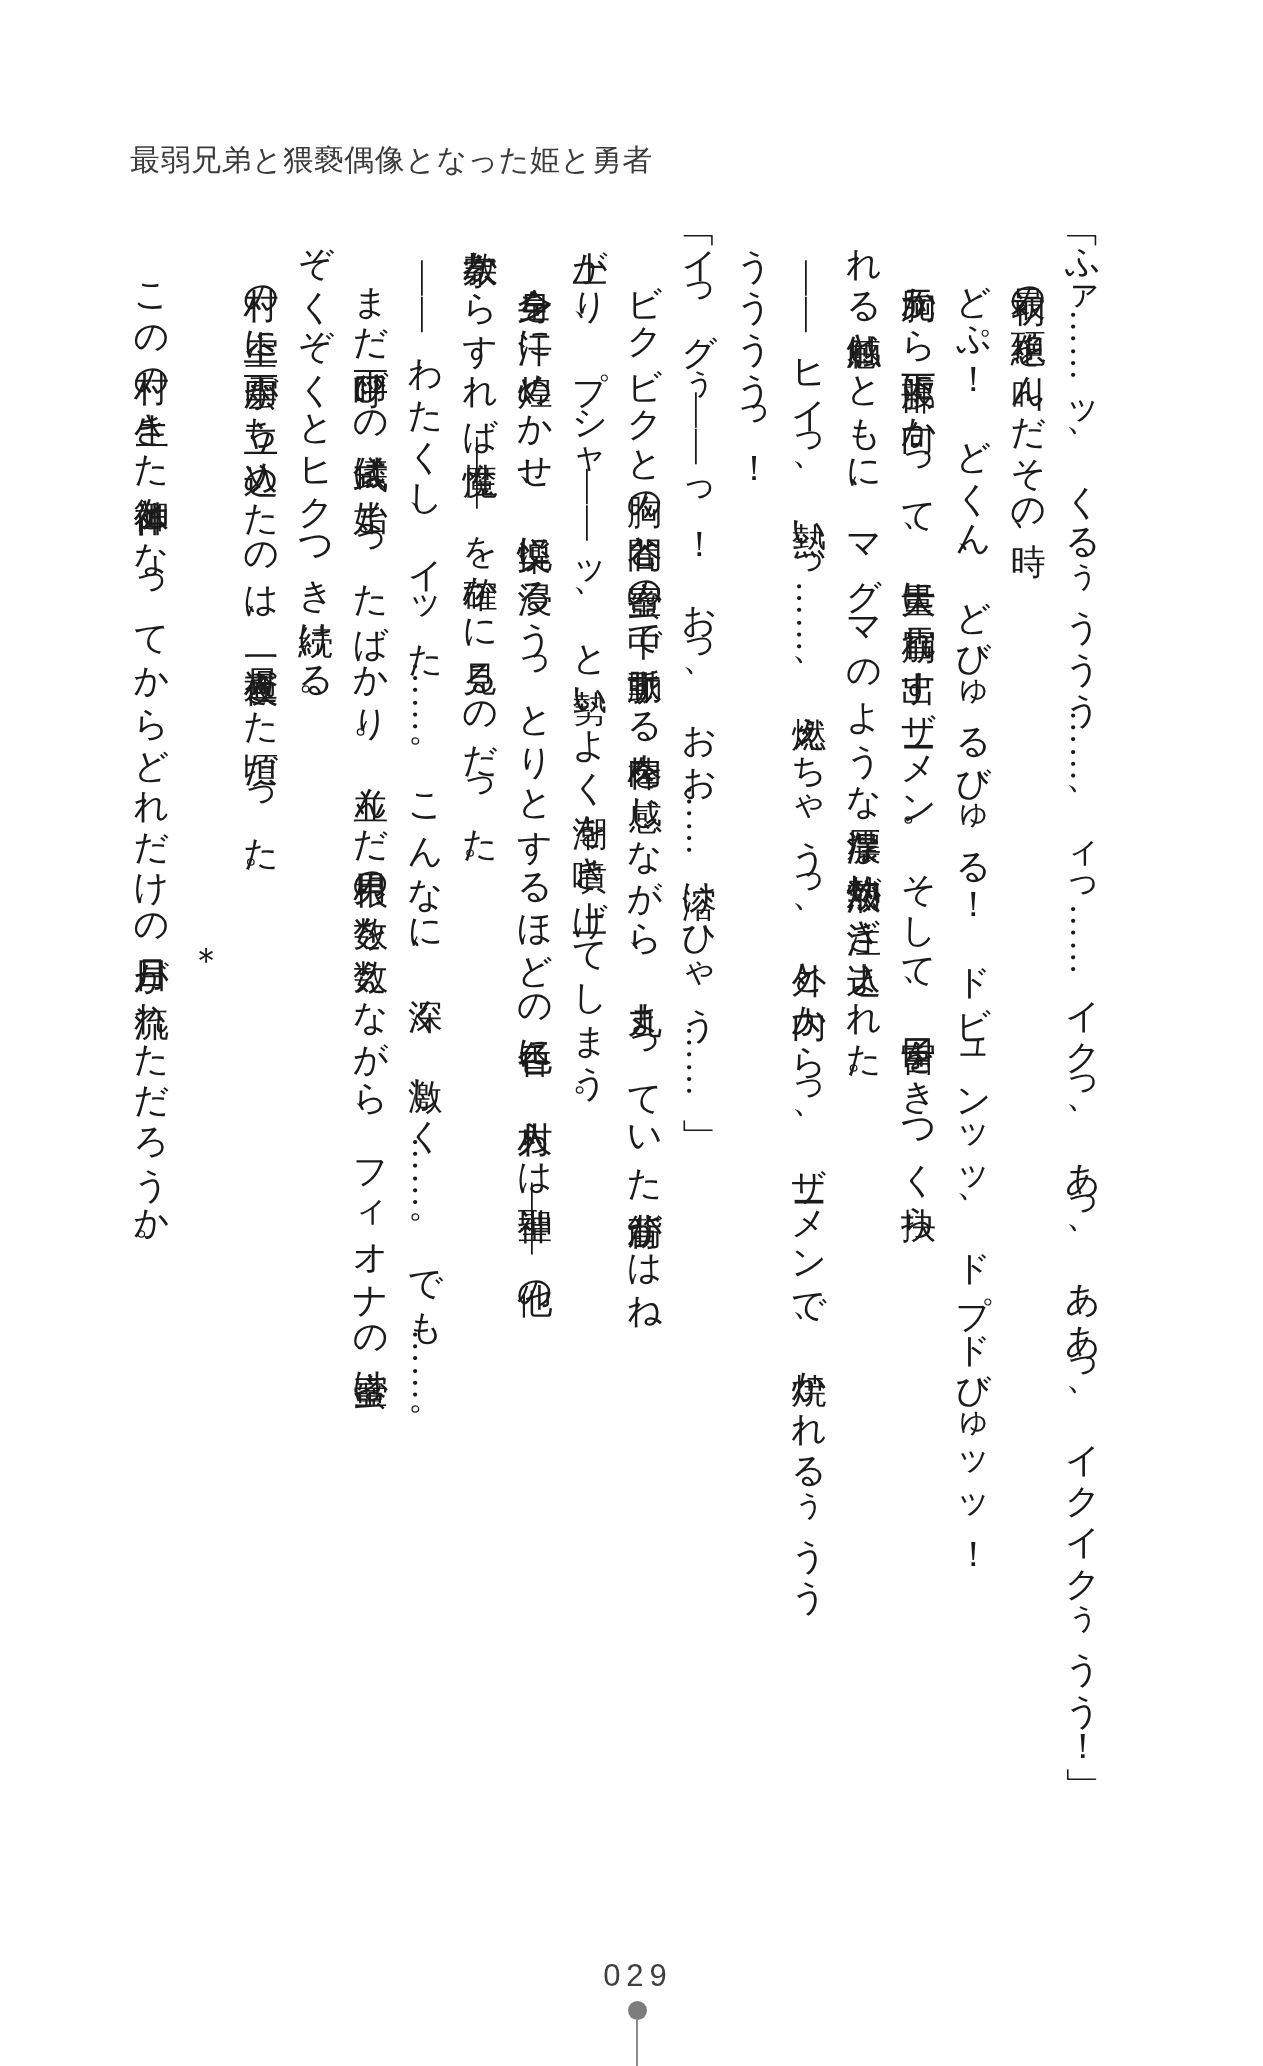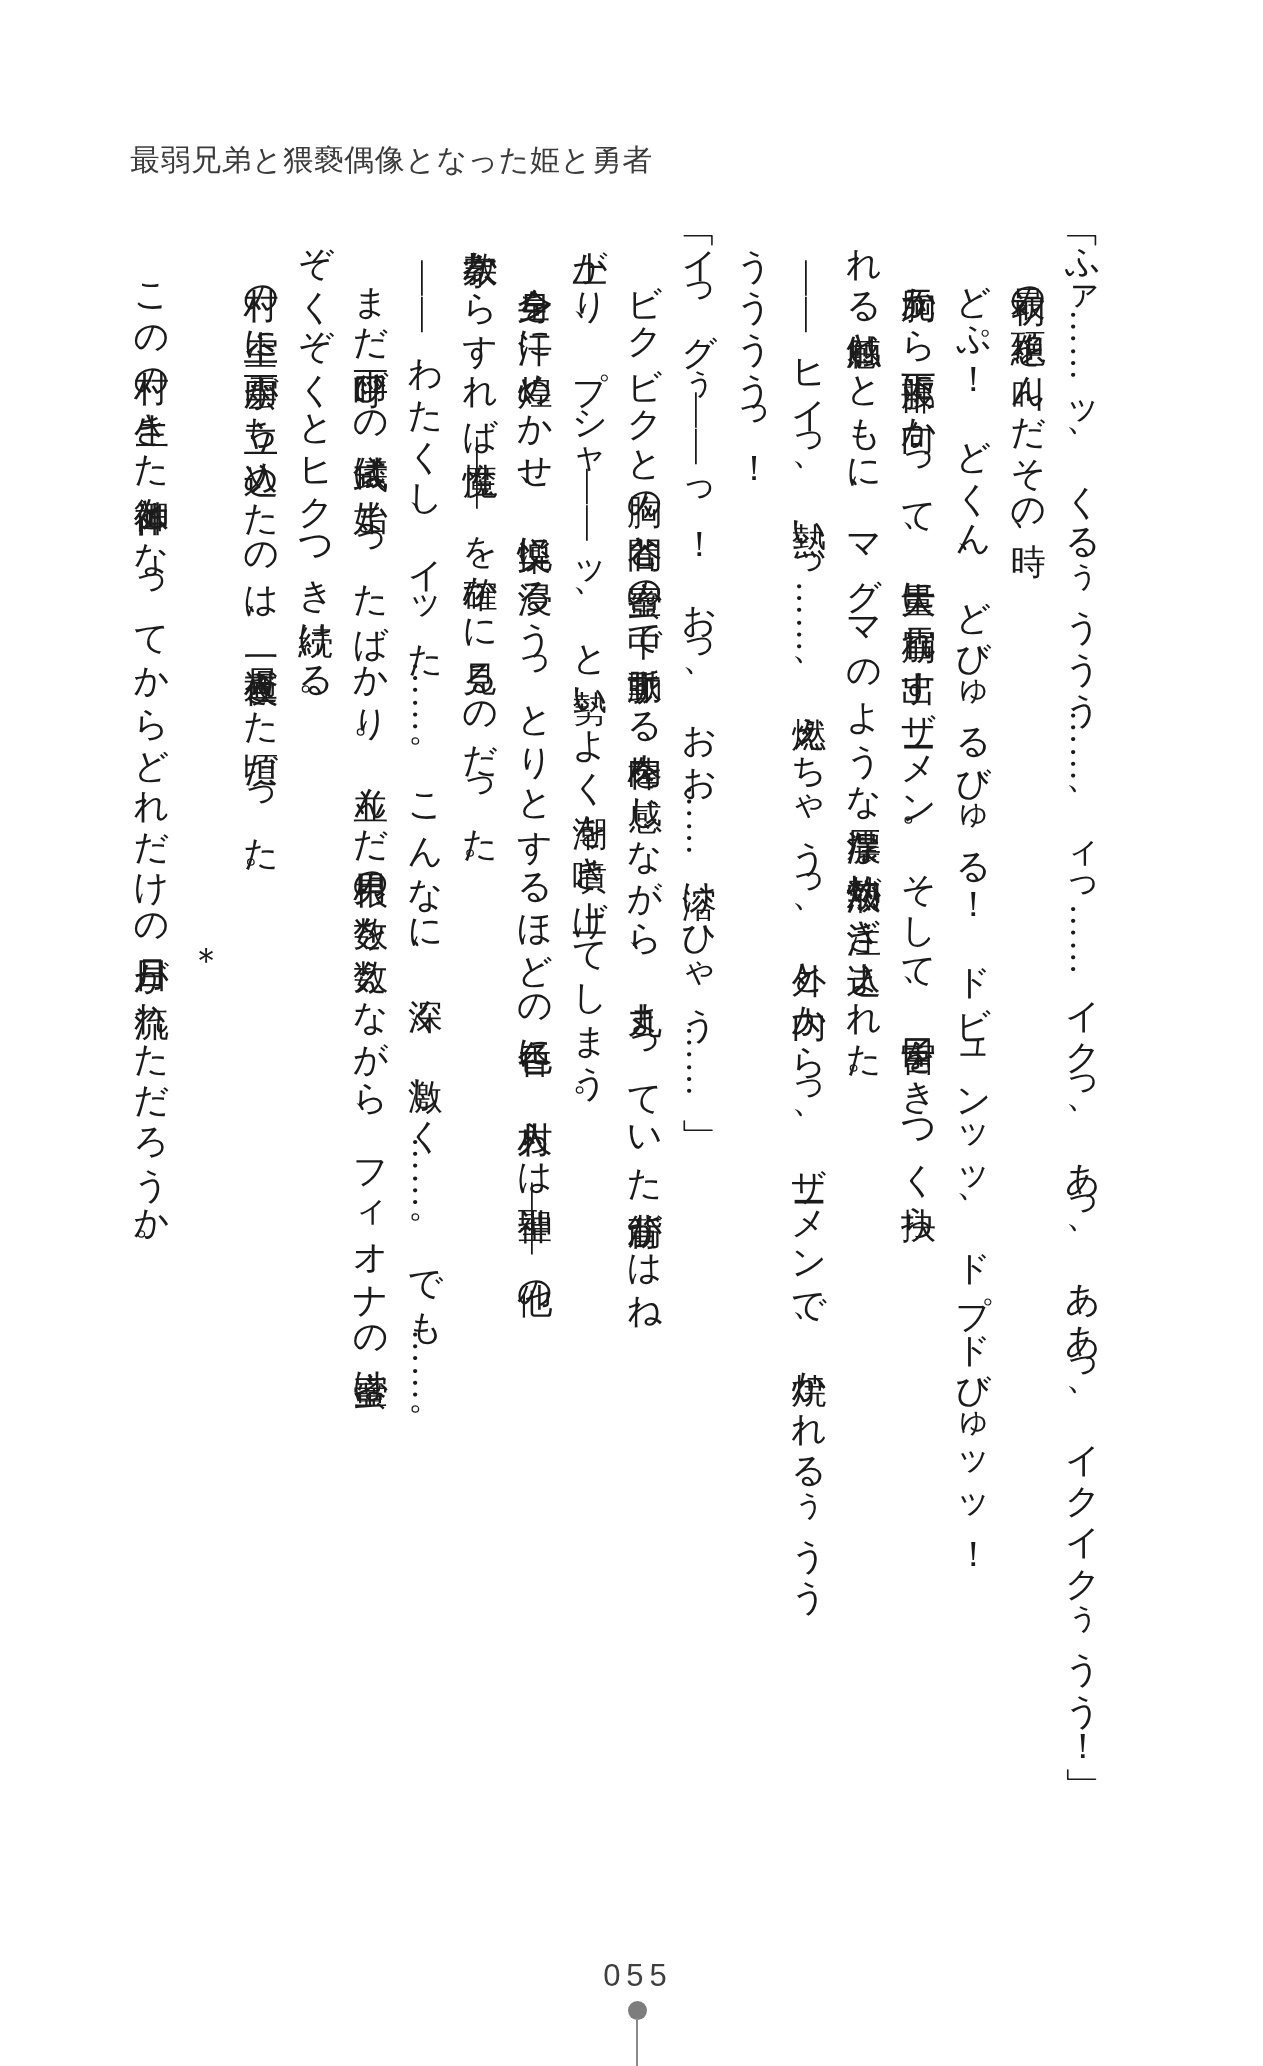--- a/index.html
+++ b/index.html
@@ -62,19 +62,19 @@
 </style>
 </head>
 <body>
 
 <div class="page">
 
   <div class="running-title">最弱兄弟と猥褻偶像となった姫と勇者</div>
 
   <div class="vtext" id="vtext"><div class="col">「ふァ……ッ、くるぅううう……、ィっ……イクっ、あっ、ああっ、イクイクぅうう！」</div><div class="col">　最初の絶頂を叫んだその時、</div><div class="col">　どぷ！　どくん、どびゅるびゅる！　ドビュンッッ、ドプドびゅッッ！</div><div class="col">　胸元から下腹部に向かって、大量に雪崩れ出すザーメン。そして、子宮口をきつく抉ら</div><div class="col">れる感触とともに、マグマのような濃厚な灼熱液が注ぎ込まれた。</div><div class="col">　――ヒイっ、熱いっ……、燃えちゃうっ、外と内からっ、ザーメンで、焼かれるぅうう</div><div class="col">ううううっ！</div><div class="col">「イっグぅ――っ！　おっ、おお……溶けひゃう……」</div><div class="col">　ビクビクと胸の谷間と蜜壺の中で脈動する肉棒を感じながら、丸まっていた背筋がはね</div><div class="col">上がり、プシャ――ッ、と勢いよく潮を噴き上げてしまう。</div><div class="col">　全身を汗に煌めかせ、悦楽に浸るうっとりとするほどの色香に、村人らは神聖――他の</div><div class="col">宗教からすれば魔性――を確かに見るのだった。</div><div class="col">　――わたくし、イッた……。こんなに、深く、激しく……。でも……。</div><div class="col">　まだ雨呼びの儀式は始まったばかり。並んだ男根の数を数えながら、フィオナの蜜壺は</div><div class="col">ぞくぞくとヒクつき続ける。</div><div class="col">　村の上空に雨雲が立ち込めたのは、一昼夜過ぎた頃だった。</div><div class="col center">＊</div><div class="col">　この村の生きた御神体となってからどれだけの月日が流れただろうか。</div></div>
 
-  <div class="pagenum">055</div>
+  <div class="pagenum">029</div>
 
   <div class="footer-dot"></div>
 
   <div class="footer-stem"></div>
 
 </div>
 
 </body></html>

